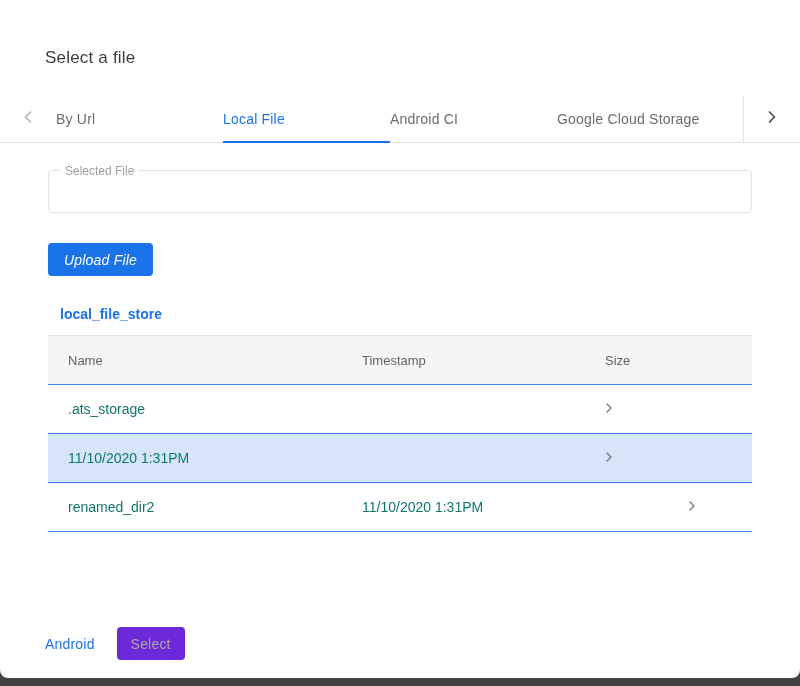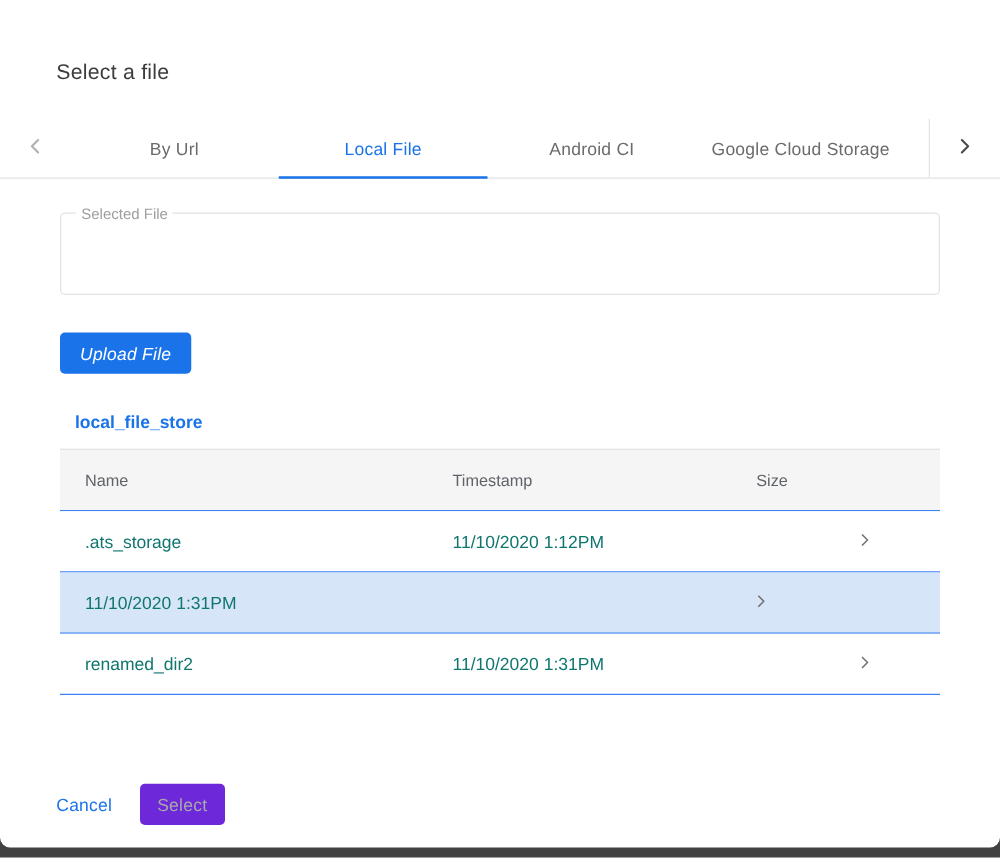--- a/index.html
+++ b/index.html
@@ -30,34 +30,34 @@
   .tab-nav {
     width: 56px; background: none; border: none;
     display: flex; align-items: center; justify-content: center;
     cursor: pointer;
   }
   .tab-nav.prev { color: #b0b0b0; }
   .tab-nav.next { color: #4a4a4a; }
   .tabs { display: flex; }
   .tab {
     width: 167px; position: relative;
-    display: flex; align-items: center; justify-content: center;
+    display: flex; align-items: center; justify-content: flex-start;
     font-size: 14px; font-weight: 500; color: #6b6b6b;
     cursor: pointer; letter-spacing: .2px;
   }
   .tab.active { color: #1a73e8; }
   .tab.active::after {
     content: ""; position: absolute; left: 0; right: 0; bottom: -1px;
     height: 2px; background: #1a73e8;
   }
   .tab-divider { margin-left: auto; width: 1px; background: #e4e4e4; }
   
   .content { padding: 0 48px; }
   .field {
-    position: relative; margin-top: 27px; height: 66px;
+    position: relative; margin-top: 27px; height: 43px;
     border: 1px solid #e2e2e2; border-radius: 4px;
   }
   .field-label {
     position: absolute; top: -7px; left: 12px;
     padding: 0 4px; background: #fff;
     font-size: 12px; color: #9e9e9e;
   }
   .field-input {
     width: 100%; height: 100%; border: none; outline: none;
     padding: 0 14px; font: inherit; font-size: 14px; color: #333;
@@ -163,21 +163,20 @@
       <div class="table">
         <div class="row thead">
           <div class="cell">Name</div>
           <div class="cell">Timestamp</div>
           <div class="cell">Size</div>
           <div class="cell"></div>
         </div>
 
         <div class="row">
           <div class="cell">.ats_storage</div>
-          <div class="cell">11/10/2020 1:12PM</div>
           <div class="cell"></div>
           <button class="chevron-cell">
             <span>
               <svg width="16" height="16" viewBox="0 0 24 24">
                   <path d="M9 6l6 6-6 6" fill="none" stroke="currentColor" stroke-width="2" stroke-linecap="round" stroke-linejoin="round"></path>
                 </svg>
             </span>
           </button>
         </div>
 
@@ -203,18 +202,18 @@
                   <path d="M9 6l6 6-6 6" fill="none" stroke="currentColor" stroke-width="2" stroke-linecap="round" stroke-linejoin="round"></path>
                 </svg>
             </span>
           </button>
         </div>
       </div>
 
     </div>
 
     <div class="footer">
-      <button class="cancel-btn">Cancel</button>
+      <button class="cancel-btn">Android</button>
       <button class="select-btn" disabled="">Select</button>
     </div>
 
   </div>
 </div>
 
 </body></html>

